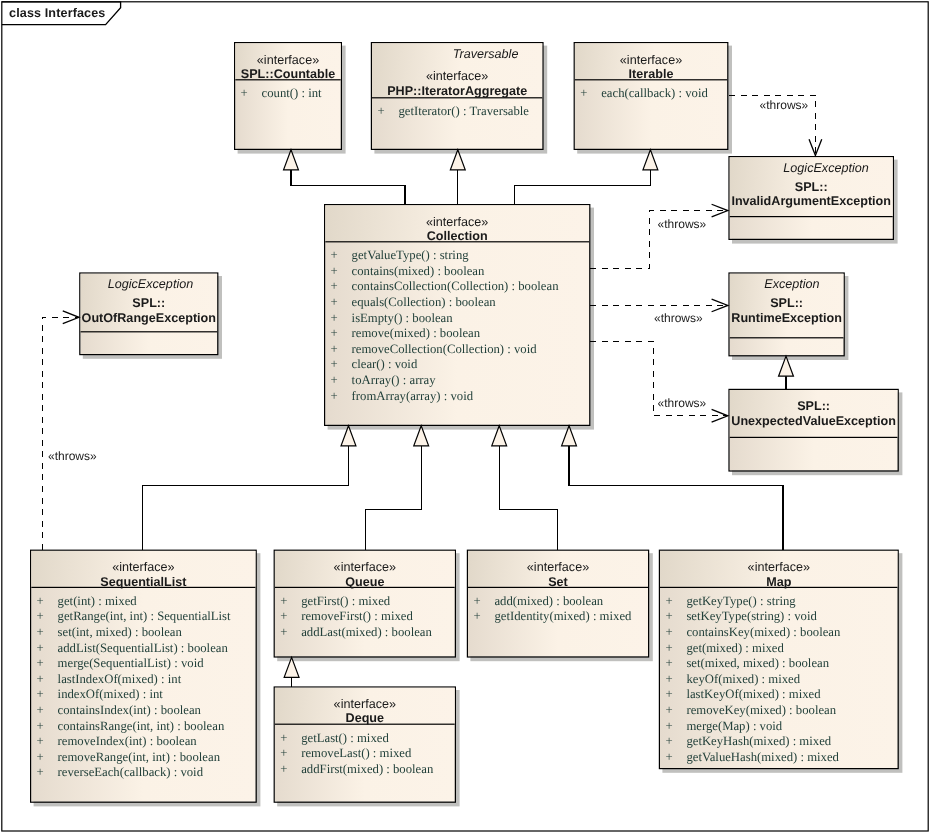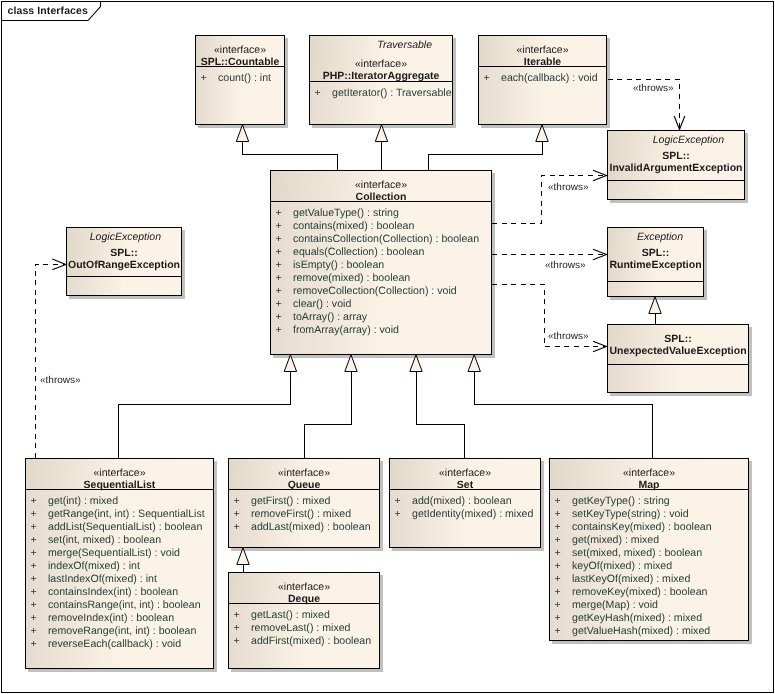--- a/index.html
+++ b/index.html
@@ -20,21 +20,21 @@
   .shadow{position:absolute;background:#c0c0be;}
   .hdr{position:relative;box-sizing:border-box;border-bottom:1px solid #000;
        background:linear-gradient(93deg,#e1d8c9 0%,#fbf2e6 52%,#fcf3e8 100%);}
   .parentname{font-size:10.5px;font-style:italic;color:#1a1a1a;line-height:12px;
               text-align:right;padding-right:20px;position:absolute;left:0;right:0;top:3px;}
   .hdr.three{padding-top:19px;}
   .hdr.two{padding-top:8px;}
   .hdr.twop{padding-top:22px;}
   .stereo{font-size:10.5px;color:#1a1a1a;line-height:12px;text-align:center;}
   .nm{font-size:10.5px;font-weight:bold;color:#1a1a1a;line-height:12px;text-align:center;}
-  .body{position:relative;padding-top:5px;}
+  .body{position:relative;padding-top:5px;font-family:Liberation Serif, serif;}
   .mrow{font-size:10.6px;color:#22403a;line-height:13px;white-space:nowrap;
         padding-left:4.5px;height:13px;}
   .mrow .plus{display:inline-block;width:17.5px;color:#22403a;}
   .lbl{position:absolute;font-size:10px;color:#1a1a1a;white-space:nowrap;line-height:12px;}
 </style>
 </head>
 <body>
 
 <div id="stage">
   <div class="frame"></div>
@@ -118,25 +118,25 @@
     </div>
   </div>
   <div class="cls" style="left:25px;top:458px;width:189px;height:211px;">
     <div class="hdr two" style="height:31px;">
       <div class="stereo">«interface»</div>
       <div class="nm">SequentialList</div>
     </div>
     <div class="body">
       <div class="mrow"><span class="plus">+</span><span>get(int) : mixed</span></div>
       <div class="mrow"><span class="plus">+</span><span>getRange(int, int) : SequentialList</span></div>
+      <div class="mrow"><span class="plus">+</span><span>set(int, mixed) : boolean</span></div>
       <div class="mrow"><span class="plus">+</span><span>addList(SequentialList) : boolean</span></div>
-      <div class="mrow"><span class="plus">+</span><span>set(int, mixed) : boolean</span></div>
       <div class="mrow"><span class="plus">+</span><span>merge(SequentialList) : void</span></div>
+      <div class="mrow"><span class="plus">+</span><span>lastIndexOf(mixed) : int</span></div>
       <div class="mrow"><span class="plus">+</span><span>indexOf(mixed) : int</span></div>
-      <div class="mrow"><span class="plus">+</span><span>lastIndexOf(mixed) : int</span></div>
       <div class="mrow"><span class="plus">+</span><span>containsIndex(int) : boolean</span></div>
       <div class="mrow"><span class="plus">+</span><span>containsRange(int, int) : boolean</span></div>
       <div class="mrow"><span class="plus">+</span><span>removeIndex(int) : boolean</span></div>
       <div class="mrow"><span class="plus">+</span><span>removeRange(int, int) : boolean</span></div>
       <div class="mrow"><span class="plus">+</span><span>reverseEach(callback) : void</span></div>
     </div>
   </div>
   <div class="cls" style="left:228px;top:458px;width:152px;height:90px;">
     <div class="hdr two" style="height:31px;">
       <div class="stereo">«interface»</div>

